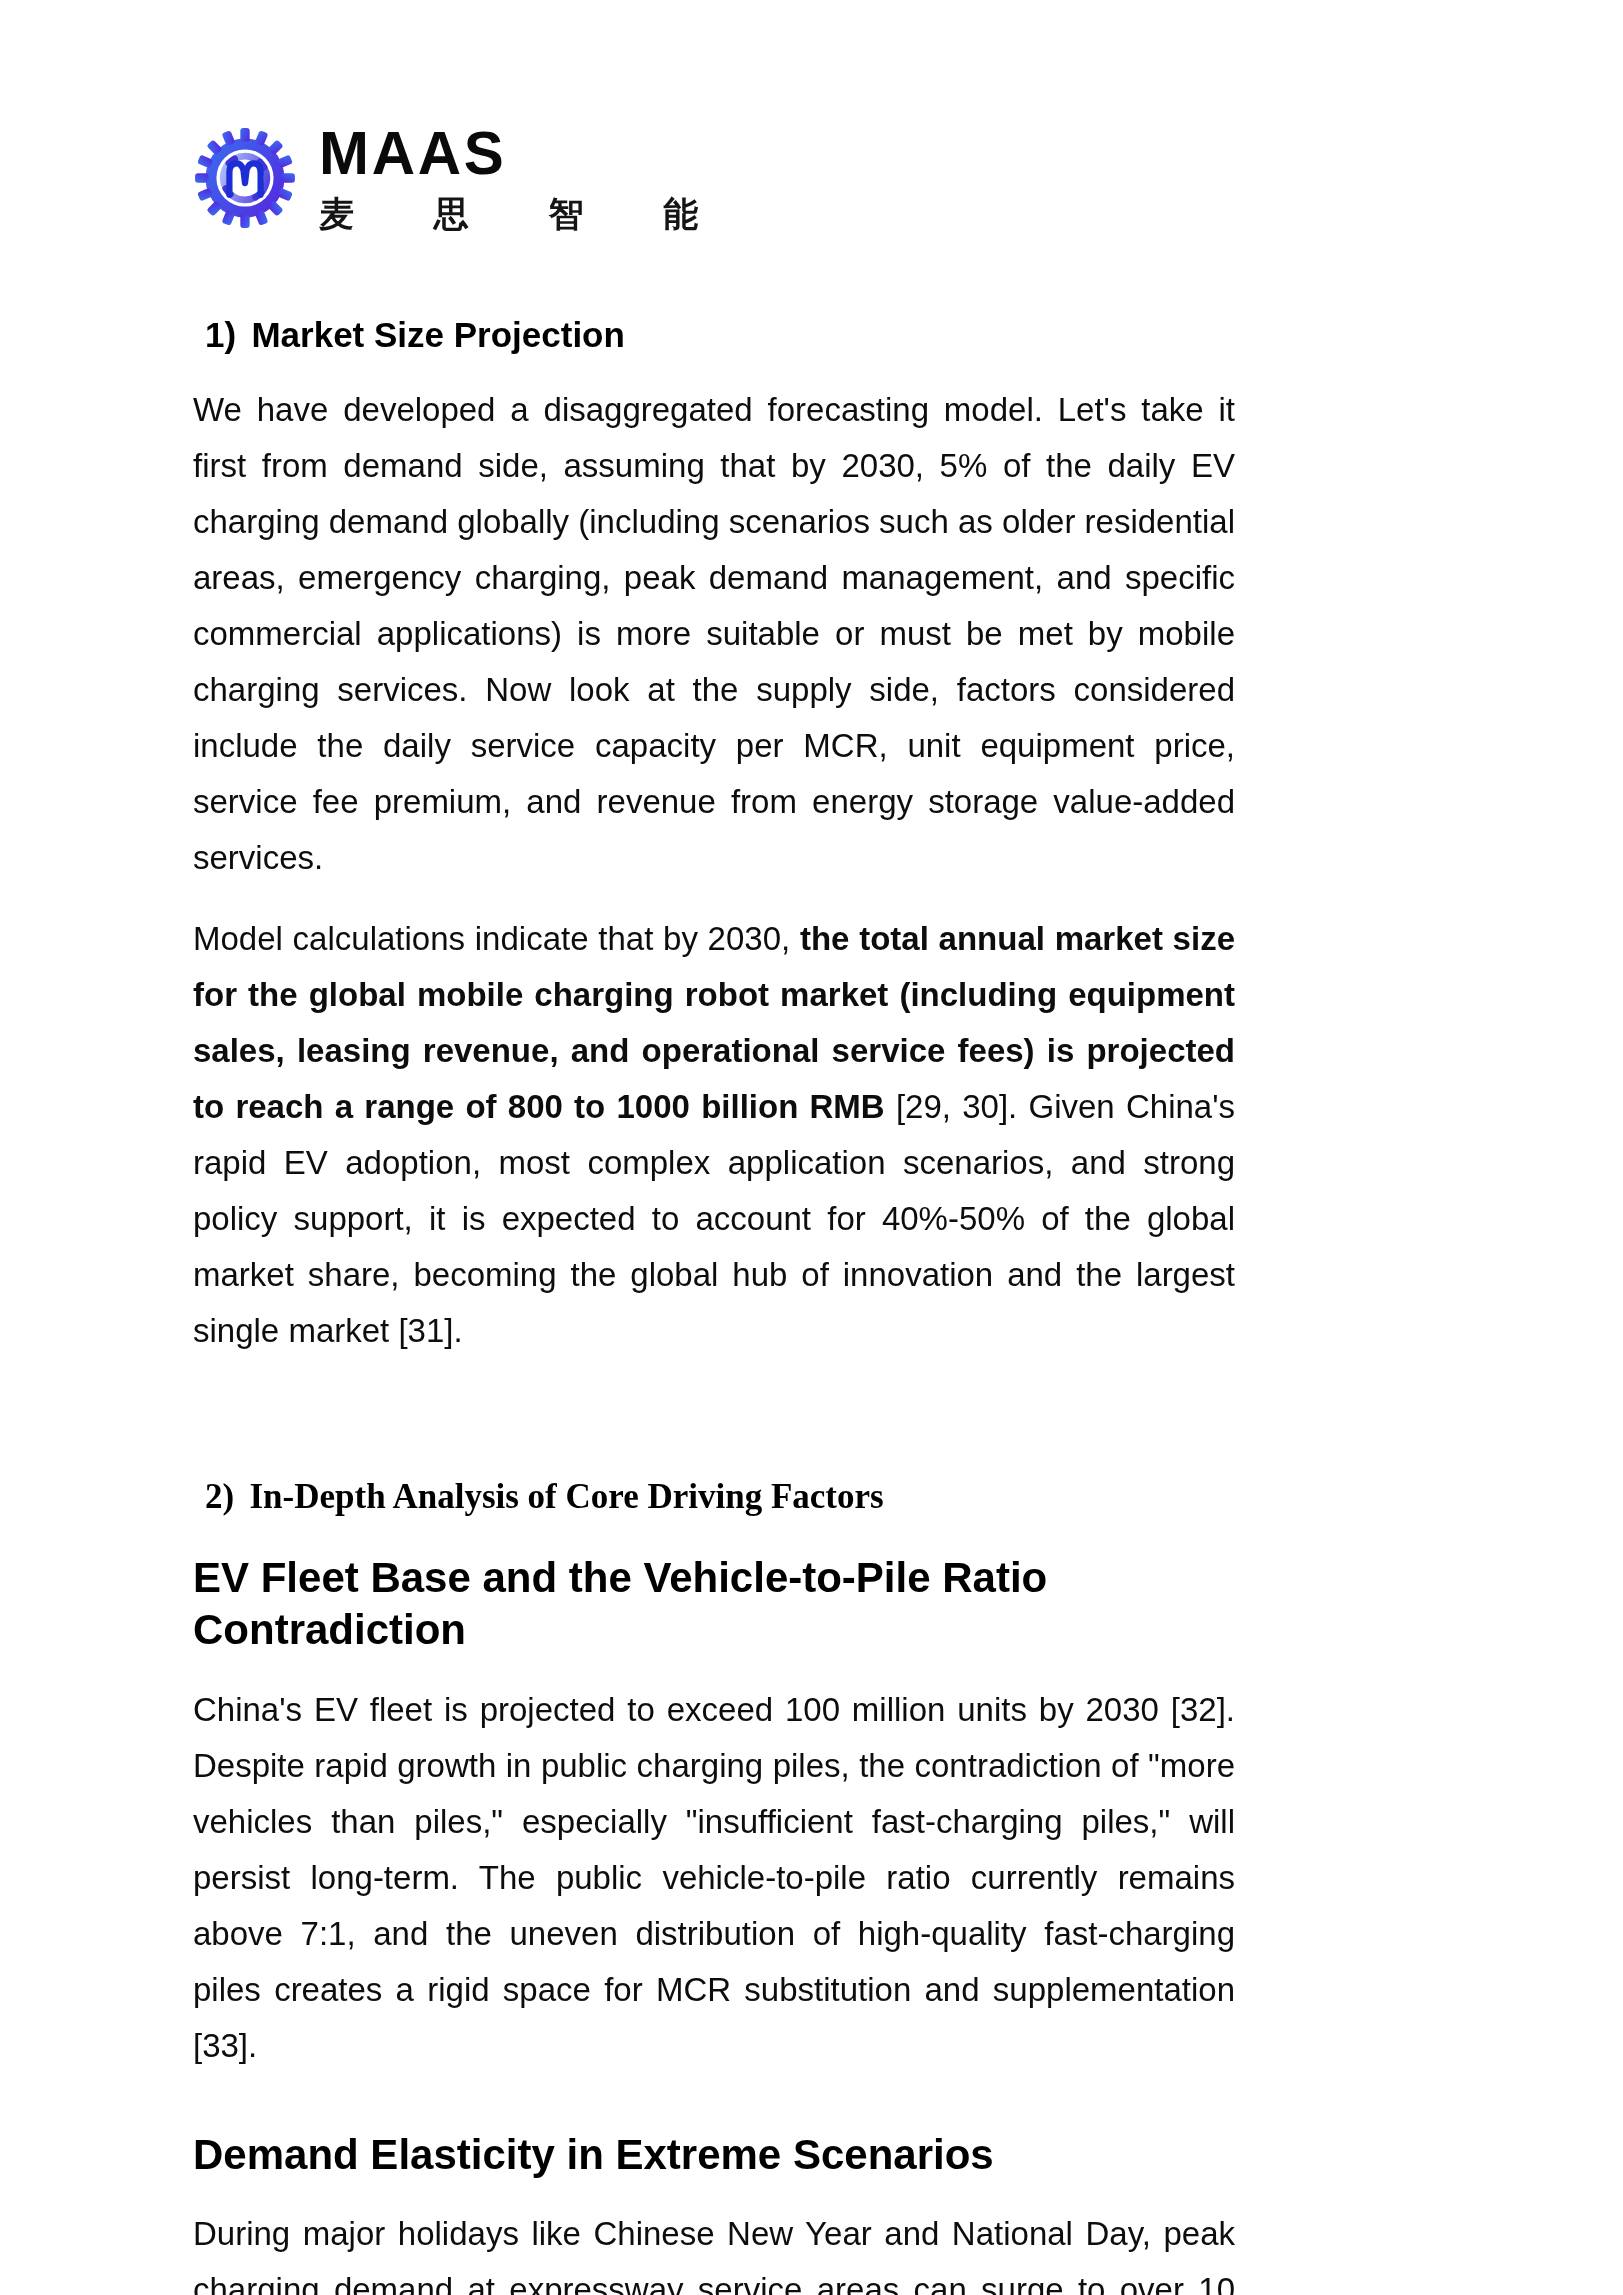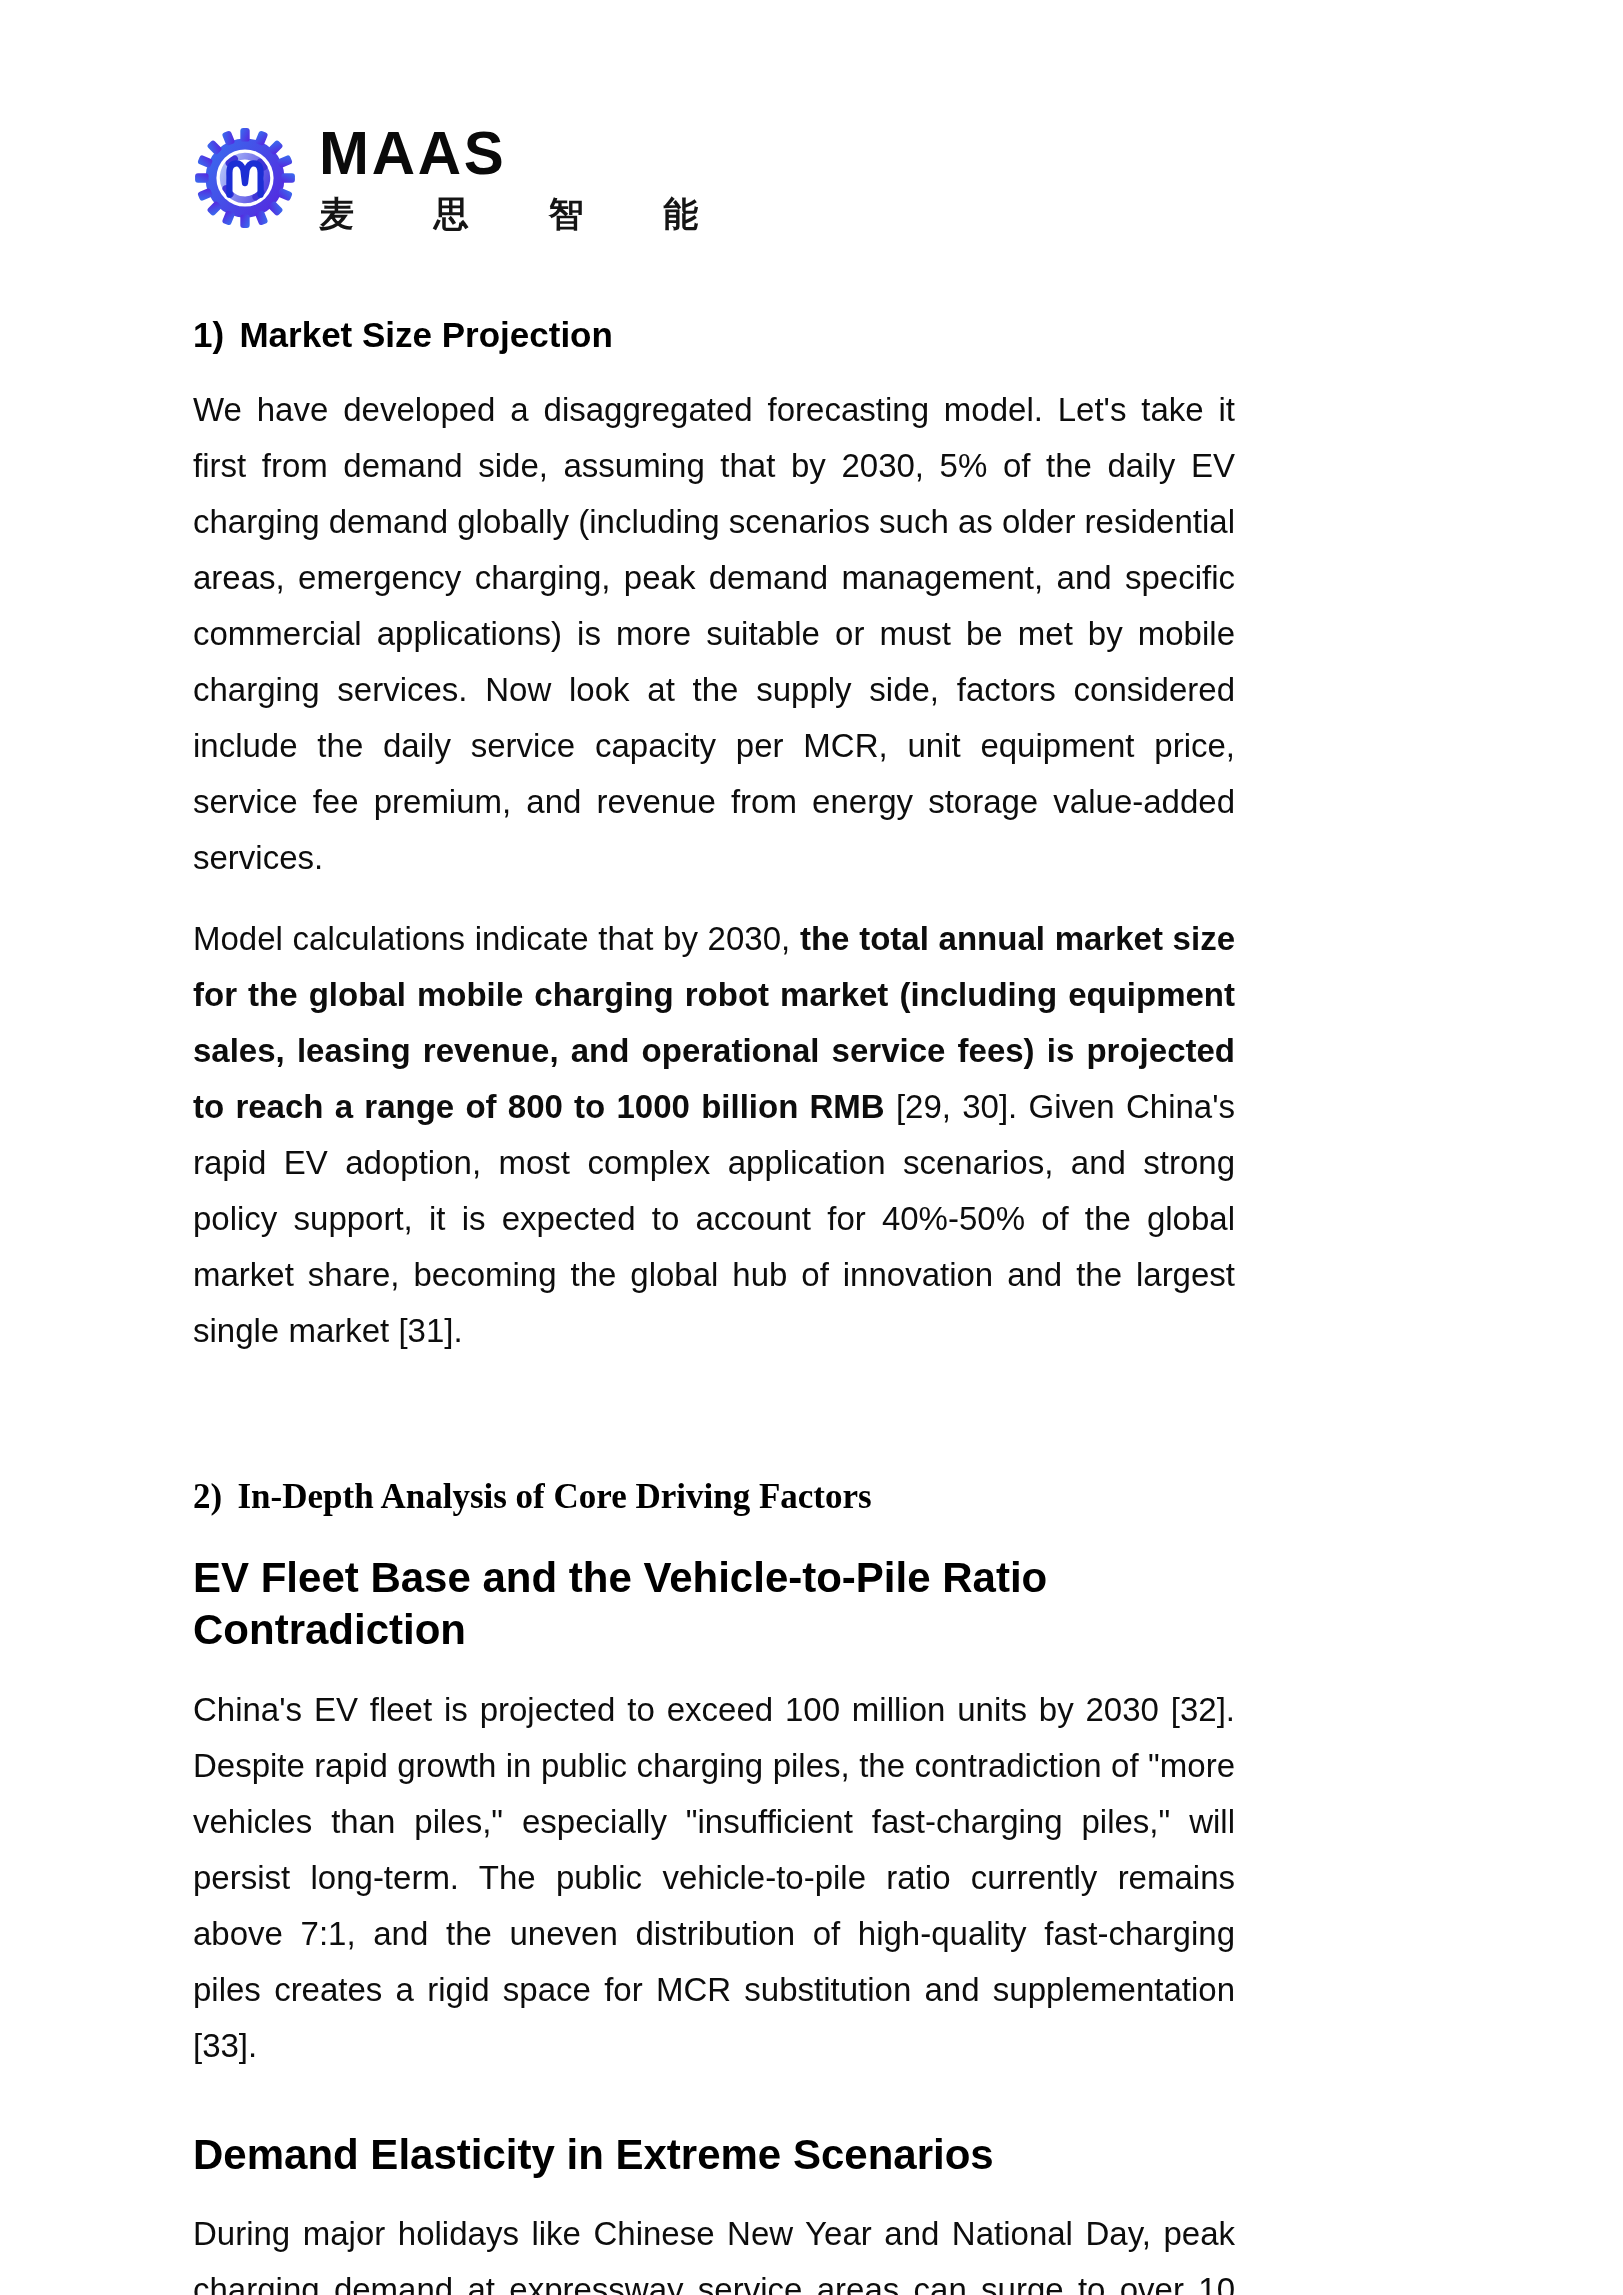--- a/index.html
+++ b/index.html
@@ -48,21 +48,21 @@
     line-height: 1;
     color: #151515;
     white-space: nowrap;
   }
   
   h1, h2, h3 { color: #000000; }
   h1, h2 {
     font-size: 35px;
     font-weight: 700;
     line-height: 1.25;
-    margin: 0;
+    margin: 12px;
   }
   .h-num { display: inline-block; margin-right: 15.3px; }
   .heading-1 { margin-top: 82px; }
   .heading-2 { margin-top: 116px; font-family: Liberation Serif, serif; }
   h3 {
     font-size: 42px;
     font-weight: 700;
     line-height: 1.25;
     margin: 0;
   }

